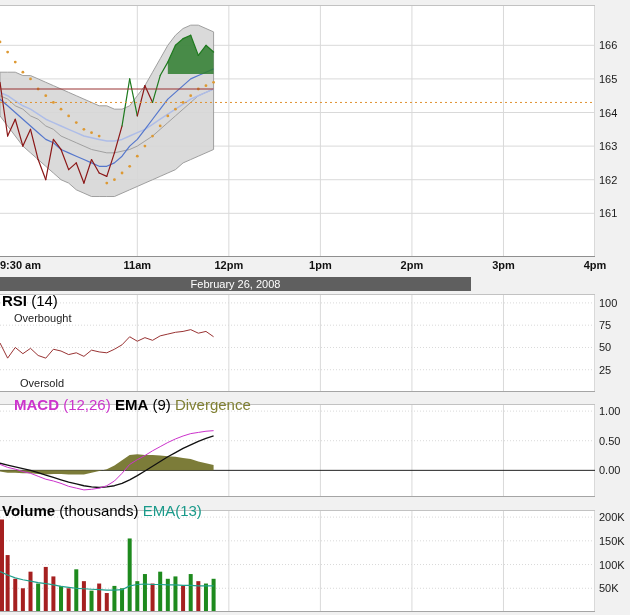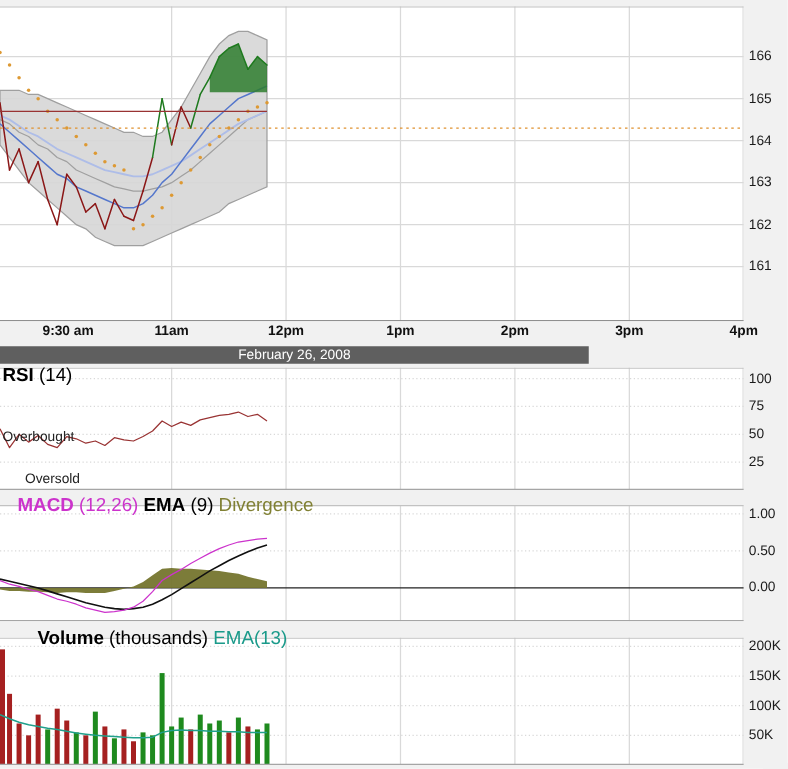--- a/index.html
+++ b/index.html
@@ -118,21 +118,21 @@
           <line x1="198.33333333333334" y1="50.400000000000006" x2="205.96153846153845" y2="40.31999999999962" stroke="#1e7a1e" stroke-width="1.2" stroke-linecap="round"></line>
           <line x1="205.96153846153845" y1="40.31999999999962" x2="213.5897435897436" y2="47.03999999999923" stroke="#1e7a1e" stroke-width="1.2" stroke-linecap="round"></line>
         </g>
         <line x1="0" y1="84" x2="213.5897435897436" y2="84" stroke="#993333" stroke-width="1"></line>
         <line x1="0" y1="97.43999999999924" x2="595" y2="97.43999999999924" stroke="#e0912f" stroke-width="1" stroke-dasharray="2,3"></line>
         <line x1="0" y1="0.5" x2="595" y2="0.5" stroke="#c2c2c2"></line>
         <line x1="0" y1="251.5" x2="595" y2="251.5" stroke="#8f8f8f"></line>
       </svg>
     </div>
   <div id="xaxis">
-      <span class="xlab" style="left: 0px; padding-left: 34px;">9:30 am</span>
+      <span class="xlab" style="left: 0px;">9:30 am</span>
       <span class="xlab" style="left: 137.308px; transform: translateX(-50%);">11am</span>
       <span class="xlab" style="left: 228.846px; transform: translateX(-50%);">12pm</span>
       <span class="xlab" style="left: 320.385px; transform: translateX(-50%);">1pm</span>
       <span class="xlab" style="left: 411.923px; transform: translateX(-50%);">2pm</span>
       <span class="xlab" style="left: 503.462px; transform: translateX(-50%);">3pm</span>
       <span class="xlab" style="left: 595px; transform: translateX(-50%);">4pm</span>
     </div>
   <div id="date-bar" style="background: rgb(95, 95, 95); color: rgb(255, 255, 255);">
     <span>February 26, 2008</span>
   </div>
@@ -239,24 +239,24 @@
     <div class="ylab" style="top: 72.92px;">165</div>
     <div class="ylab" style="top: 106.52px;">164</div>
     <div class="ylab" style="top: 140.12px;">163</div>
     <div class="ylab" style="top: 173.72px;">162</div>
     <div class="ylab" style="top: 207.32px;">161</div>
     <div class="ylab" style="top: 296.909px;">100</div>
     <div class="ylab" style="top: 319.182px;">75</div>
     <div class="ylab" style="top: 341.455px;">50</div>
     <div class="ylab" style="top: 363.727px;">25</div>
     <div class="ptitle" style="top: 292px; left: 2px;"><span style="color: rgb(0, 0, 0); font-weight: bold;">RSI</span><span style="color: rgb(0, 0, 0);"> (14)</span></div>
-    <div class="anno" style="top: 311.509px; left: 2px; margin-top: 32px;">Overbought</div>
+    <div class="anno" style="top: 311.509px; left: 14px;">Overbought</div>
     <div class="anno" style="top: 356.945px; left: 20px; margin-top: 20px;">Oversold</div>
     <div class="ylab" style="top: 405.108px;">1.00</div>
     <div class="ylab" style="top: 434.726px;">0.50</div>
     <div class="ylab" style="top: 464.344px;">0.00</div>
     <div class="ptitle" style="top: 396px; left: 2px; margin-left: 12px;"><span style="color: rgb(204, 51, 204); font-weight: bold;">MACD</span><span style="color: rgb(204, 51, 204);"> (12,26) </span><span style="color: rgb(0, 0, 0); font-weight: bold;">EMA</span><span style="color: rgb(0, 0, 0);"> (9) </span><span style="color: rgb(128, 128, 51);">Divergence</span></div>
     <div class="ylab" style="top: 511.116px;">200K</div>
     <div class="ylab" style="top: 534.837px;">150K</div>
     <div class="ylab" style="top: 558.558px;">100K</div>
     <div class="ylab" style="top: 582.279px;">50K</div>
-    <div class="ptitle" style="top: 502px; left: 2px;"><span style="color: rgb(0, 0, 0); font-weight: bold; margin-left: 28px;">Volume</span><span style="color: rgb(0, 0, 0);"> (thousands) </span><span style="color: rgb(26, 154, 138);">EMA(13)</span></div>
+    <div class="ptitle" style="top: 502px; left: 2px;"><span style="color: rgb(0, 0, 0); font-weight: bold;">Volume</span><span style="color: rgb(0, 0, 0);"> (thousands) </span><span style="color: rgb(26, 154, 138);">EMA(13)</span></div>
   </div>
 
 </body></html>

